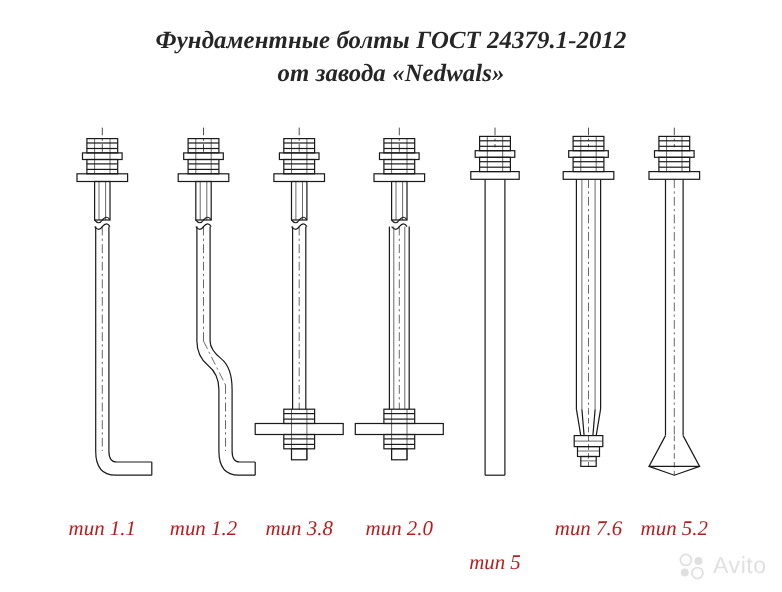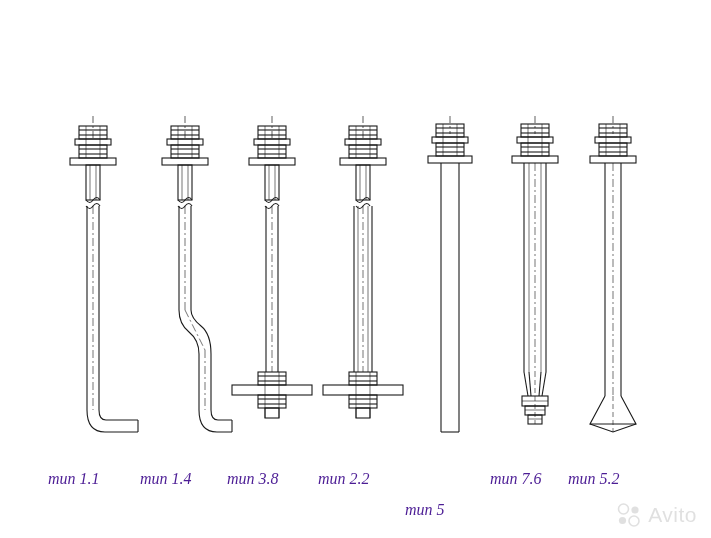--- a/index.html
+++ b/index.html
@@ -40,24 +40,25 @@
   }
   .labels-row {
     position: absolute;
     top: 470px;
     left: 0;
     width: 711px;
     height: 22px;
   }
   .bolt-label {
     position: absolute;
+    text-align: center;
     font-family: "Liberation Serif", serif;
     font-style: italic;
-    font-size: 16px;
-    color: #4c1d95;
+    font-size: 19px;
+    color: #b91c1c;
     width: 90px;
   }
   .watermark {
     position: absolute;
     right: 14px;
     bottom: 10px;
     display: flex;
     align-items: center;
     gap: 6px;
     opacity: 0.30;
@@ -68,20 +69,24 @@
     color: #9a9a9a;
     letter-spacing: 0.5px;
   }
   svg { display: block; }
 </style>
 </head>
 <body>
 
 <div id="page">
 
+  <div class="title-block">
+    <div class="title-line">Фундаментные болты ГОСТ 24379.1-2012</div>
+    <div class="title-line">от завода «Nedwals»</div>
+  </div>
 
   <div class="bolts-area">
     <svg width="711" height="350" viewBox="0 0 711 350">
       <g fill="none" stroke="#1a1a1a" stroke-width="1.1" shape-rendering="geometricPrecision">
 
         <g>
 
           <line x1="93" y1="6" x2="93" y2="30" stroke-dasharray="7 3 2 3" stroke-width="0.7"></line>
 
           <rect x="79" y="16" width="28" height="13"></rect>
@@ -292,23 +297,23 @@
           <path d="M590 314 L613 322 L636 314"></path>
           <line x1="613" y1="286" x2="613" y2="322" stroke-dasharray="5 3" stroke-width="0.6"></line>
         </g>
 
       </g>
     </svg>
   </div>
 
   <div class="labels-row">
     <div class="bolt-label" style="left:48px;">тип 1.1</div>
-    <div class="bolt-label" style="left:140px;">тип 1.4</div>
+    <div class="bolt-label" style="left:140px;">тип 1.2</div>
     <div class="bolt-label" style="left:227px;">тип 3.8</div>
-    <div class="bolt-label" style="left:318px;">тип 2.2</div>
+    <div class="bolt-label" style="left:318px;">тип 2.0</div>
     <div class="bolt-label" style="left:405px;margin-top:31px;">тип 5</div>
     <div class="bolt-label" style="left:490px;">тип 7.6</div>
     <div class="bolt-label" style="left:568px;">тип 5.2</div>
   </div>
 
   <div class="watermark">
     <svg width="26" height="26" viewBox="0 0 26 26">
       <circle cx="7.5" cy="7" r="5" fill="none" stroke="#9a9a9a" stroke-width="1.6"></circle>
       <circle cx="19" cy="8" r="3.6" fill="#9a9a9a"></circle>
       <circle cx="6.5" cy="18.5" r="3.6" fill="#9a9a9a"></circle>

